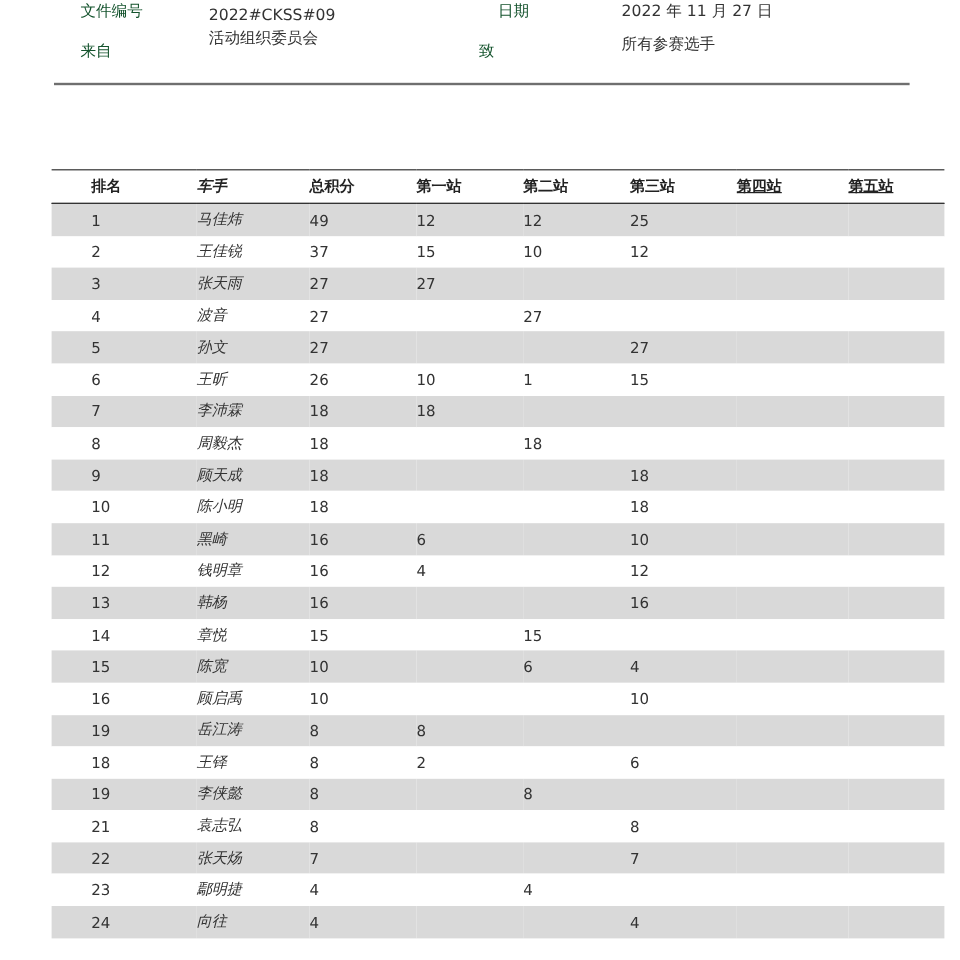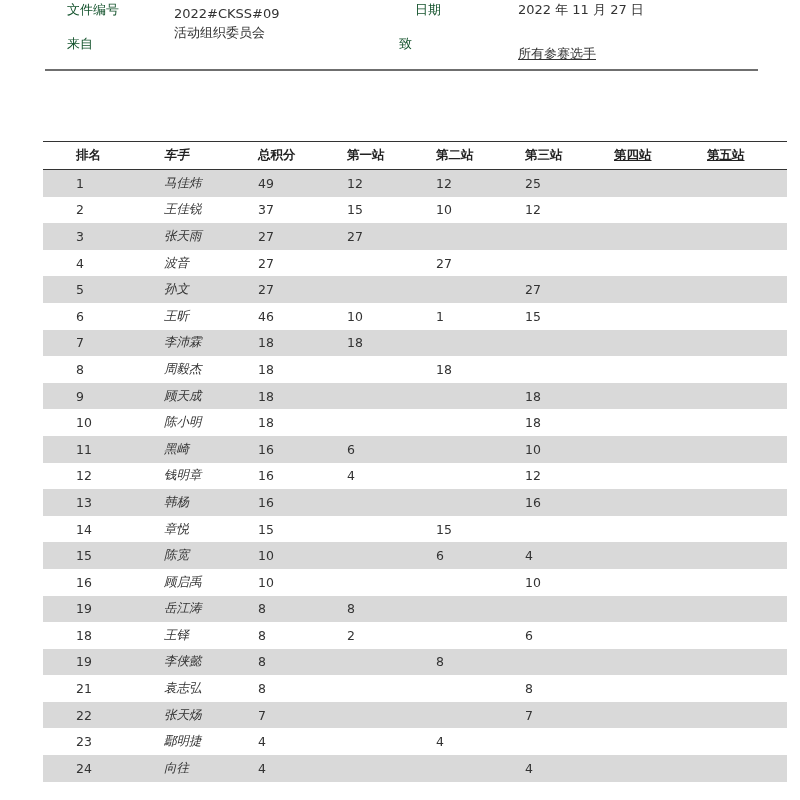--- a/index.html
+++ b/index.html
@@ -111,21 +111,21 @@
 
   <div class="memo-row" style="left:67px; top:34px;">
     <span class="memo-label">来自</span>
   </div>
   <div class="memo-row" style="left:174px; top:23px;">
     <span class="memo-value">活动组织委员会</span>
   </div>
   <div class="memo-row" style="left:399px; top:34px;">
     <span class="memo-label">致</span>
   </div>
-  <div class="memo-row" style="left:518px; top:44px;text-decoration:underline;">
+  <div class="memo-row" style="left:518px; top:28px;">
     <span class="memo-value">所有参赛选手</span>
   </div>
 </div>
 
 <div class="divider"></div>
 
 <div class="table-wrap">
   <table>
     <thead>
       <tr>
@@ -186,21 +186,21 @@
           <td class="c-total num">27</td>
           <td class="c-s1 num"></td>
           <td class="c-s2 num"></td>
           <td class="c-s3 num">27</td>
           <td class="c-s4 num"></td>
           <td class="c-s5 num"></td>
         </tr>
         <tr>
           <td class="c-rank">6</td>
           <td class="c-name">王昕</td>
-          <td class="c-total num">46</td>
+          <td class="c-total num">26</td>
           <td class="c-s1 num">10</td>
           <td class="c-s2 num">1</td>
           <td class="c-s3 num">15</td>
           <td class="c-s4 num"></td>
           <td class="c-s5 num"></td>
         </tr>
         <tr>
           <td class="c-rank">7</td>
           <td class="c-name">李沛霖</td>
           <td class="c-total num">18</td>

